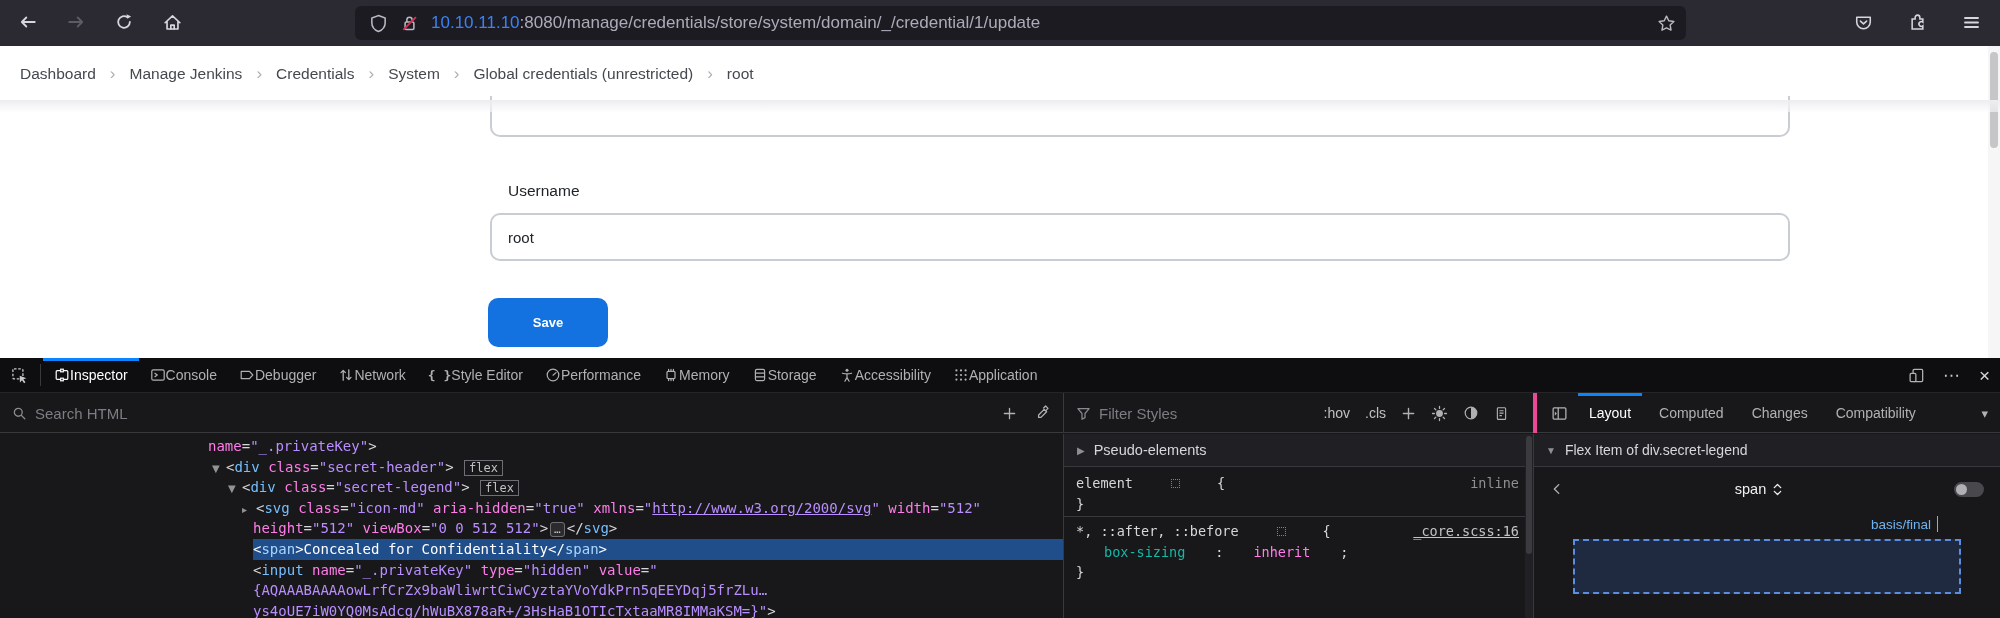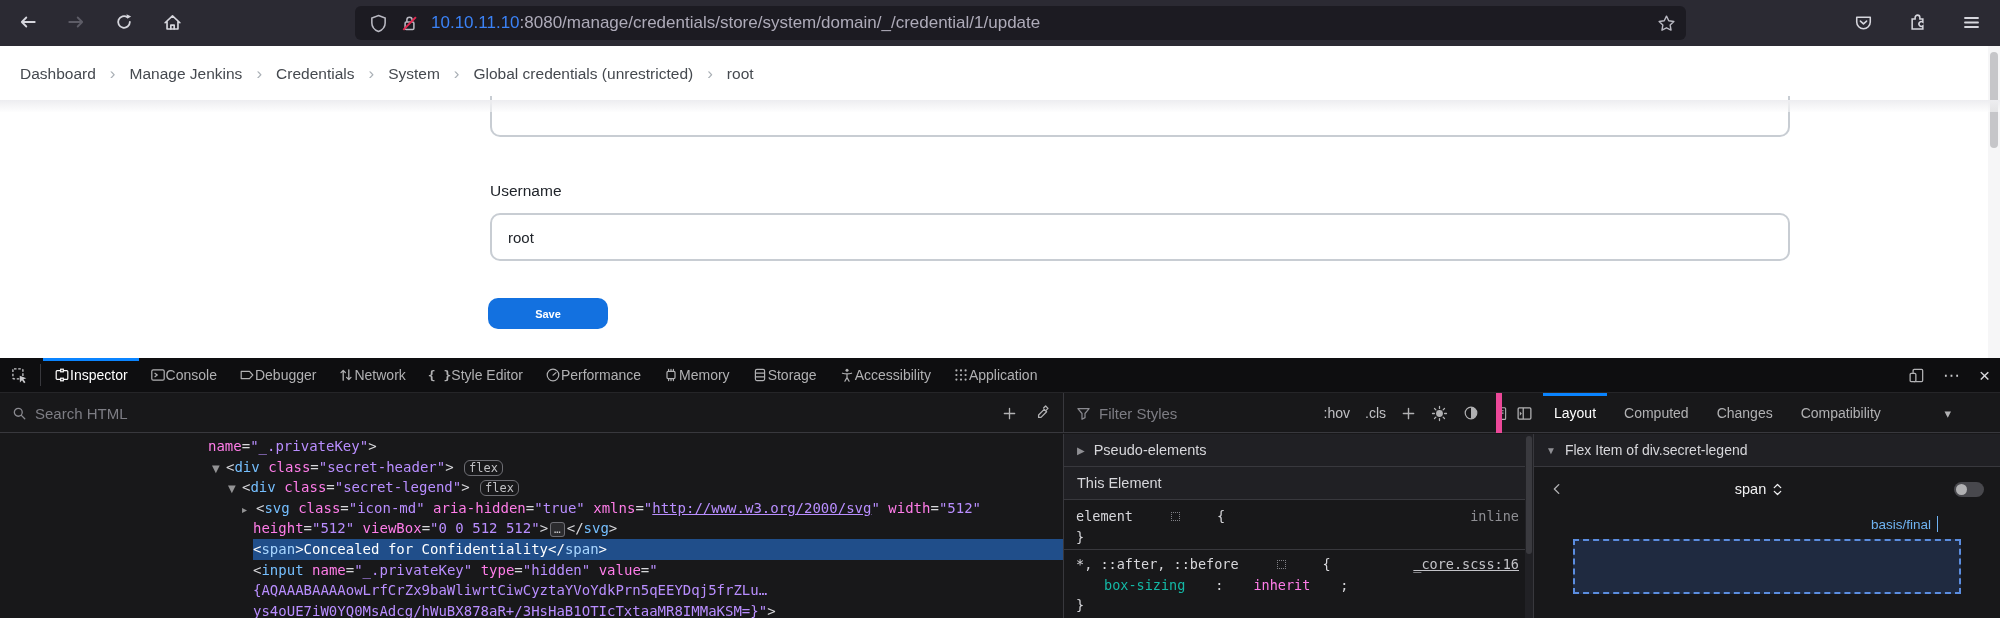--- a/index.html
+++ b/index.html
@@ -26,26 +26,26 @@
   
   .page{ position:absolute; left:0; top:46px; width:2000px; height:312px; background:#fff;text-decoration:underline; }
   .crumbs{ position:absolute; left:0; top:0; width:2000px; height:56px; background:#fff;
            display:flex; align-items:center; padding-left:20px; gap:14px;
            font-size:15.5px; color:#45494f; }
   .crumb-sep{ color:#aab0b6; font-size:17px; }
   .stickyshadow{ position:absolute; left:0; top:54px; width:2000px; height:12px;
            background:linear-gradient(#ededf0, rgba(253,253,253,.55)); z-index:3; }
   .partial-input{ position:absolute; left:490px; top:50px; width:1300px; height:41px;
            border:2px solid #c8cdd3; border-top:none; border-radius:0 0 10px 10px; z-index:2; background:#fff;}
-  .fieldlabel{ position:absolute; left:490px; top:136px; font-size:15.5px; font-weight:500; color:#20242a; }
+  .fieldlabel{ position:absolute; left:508px; top:136px; font-size:15.5px; font-weight:500; color:#20242a; }
   .textfield{ position:absolute; left:490px; top:167px; width:1300px; height:48px; background:#fff;
            border:2px solid #c8cdd3; border-radius:10px; font-size:15px; color:#20242a;
            padding:0 16px; font-family:"Liberation Sans",sans-serif; outline:none; }
-  .savebtn{ position:absolute; left:488px; top:252px; width:120px; height:31px; background:#1371e0;
-           border:none; border-radius:10px; color:#fff; font-size:11px; font-weight:700;
+  .savebtn{ position:absolute; left:488px; top:252px; width:120px; height:49px; background:#1371e0;
+           border:none; border-radius:10px; color:#fff; font-size:13px; font-weight:700;
            font-family:"Liberation Sans",sans-serif; }
   .pagescroll{ position:absolute; right:0; top:0; width:12px; height:312px; background:#f6f6f7; }
   .pagescroll .thumb{ position:absolute; left:2px; top:6px; width:8px; height:96px; background:#c6c6c9; border-radius:4px; }
 
   
   .dt{ position:absolute; left:0; top:358px; width:2000px; height:260px; background:#18181a;
        color:#b1b1b3; font-size:14px; }
   .dt-tabbar{ position:absolute; left:0; top:0; width:2000px; height:35px; background:#0e0e10;
        display:flex; align-items:stretch; border-bottom:1px solid #252528; }
   .pickbtn{ width:38px; display:flex; align-items:center; justify-content:center; color:#c9c9cc; }
@@ -56,21 +56,21 @@
   .dt-tab.active::before{ content:""; position:absolute; left:0; top:0; right:0; height:3px; background:#0a84ff; }
   .braces{ font-family:"DejaVu Sans Mono",monospace; font-size:13px; font-weight:bold; }
   .dt-tabbar .right{ position:absolute; right:10px; top:0; height:35px; display:flex; align-items:center; gap:18px; }
   .dt-close{ font-size:19px; color:#d7d7db; }
   .dt-meat{ font-size:17px; letter-spacing:1px; color:#c9c9cc; }
 
   .dt-row2{ position:absolute; left:0; top:35px; width:2000px; height:40px; border-bottom:1px solid #38383d; }
   .pane2{ position:absolute; top:0; height:40px; display:flex; align-items:center; }
   .p2l{ left:0; width:1063px; padding:0 12px; }
   .p2m{ left:1063px; width:470px; border-left:1px solid #38383d; padding:0 14px 0 12px; }
-  .p2r{ left:1496px; width:467px; border-left:6px solid #ec4899; padding:0 8px; }
+  .p2r{ left:1533px; width:467px; border-left:4px solid #ec4899; padding:0 8px; }
   .srchico{ color:#8a8a90; display:flex; margin-right:8px; }
   .ghostinput{ background:transparent; border:none; outline:none; color:#d7d7db; flex:1;
        font-size:15px; font-family:"Liberation Sans",sans-serif; }
   .ghostinput::placeholder{ color:#7d7d84; }
   .tool-ic{ color:#b1b1b3; display:flex; align-items:center; }
   .p2l .endicons{ display:flex; gap:18px; margin-left:auto; }
   .p2m .endicons{ display:flex; gap:15px; margin-left:auto; align-items:center; padding-right:10px; }
   .txtbtn{ color:#c0c0c4; font-size:14px; }
   .sb-tabs{ display:flex; align-items:center; gap:2px; width:100%; }
   .sbtab{ position:relative; padding:0 13px; height:40px; display:flex; align-items:center; color:#b1b1b3; }
@@ -87,21 +87,21 @@
   
   .code{ padding-top:2px; font-family:"DejaVu Sans Mono",monospace; font-size:14px; }
   .code-line{ display:flex; height:20.6px; line-height:20.6px; }
   .ind{ flex:none; }
   .line-body{ flex:1; white-space:pre; }
   .line-body.sel{ background:#204e8a; }
   .tk-p{ color:#d7d7db; } .tk-tag{ color:#75bfff; } .tk-attr{ color:#ff7de9; }
   .tk-str{ color:#b98eff; } .tk-txt{ color:#d7d7db; }
   .tk-link{ color:#b98eff; text-decoration:underline; }
   .tk-arrow{ color:#939395; font-family:"DejaVu Sans",sans-serif; font-size:10px; display:inline-block; width:14px; }
-  .tk-badge{ color:#c0c0c4; font-size:12px; border:1px solid #6e6e74; border-radius:6px; padding:0 4px; margin-left:2px; }
+  .tk-badge{ color:#c0c0c4; font-size:12px; border:1px solid #6e6e74; border-radius:0; padding:0 4px; margin-left:2px; }
   .tk-more{ color:#c9c9cc; font-size:11px; background:#2b2b2e; border:1px solid #6e6e74; border-radius:3px; padding:0 3px; margin:0 2px; }
   .sel .tk-txt, .sel .tk-p{ color:#fff; } .sel .tk-tag{ color:#a8d6ff; }
 
   
   .rhdr{ height:33px; background:#202024; border-bottom:1px solid #38383d; display:flex;
          align-items:center; padding:0 13px; color:#d7d7db; font-size:14.5px; gap:9px; }
   .rhdr .tri{ color:#8f8f94; font-size:10px; }
   .rulesblock{ font-family:"DejaVu Sans Mono",monospace; font-size:13.5px; color:#d7d7db;
          padding:6px 0 0 12px; line-height:20.5px; }
   .rline{ display:flex; align-items:center; padding-right:14px;gap:30px; }
@@ -468,23 +468,20 @@
               <span class="line-body"><span class="tk-str">ys4oUE7iW0YQ0MsAdcg/hWuBX878aR+/3HsHaB1OTIcTxtaaMR8IMMaKSM=}</span><span class="tk-str">"</span><span class="tk-p">&gt;</span></span>
             </div>
           </div>
       </div>
 
       <div class="cpane cpm">
         <div class="rhdr">
           <span class="tri">▶</span>
           <span>Pseudo-elements</span>
         </div>
-        <div class="rhdr">
-          <span>This Element</span>
-        </div>
         <div class="rulesblock">
           <div class="rline">
             <span>element</span>
             <span class="flash"></span>
             <span>{</span>
             <span class="rright inline-note">inline</span>
           </div>
           <div class="rline">
               <span>}</span>
             </div>

